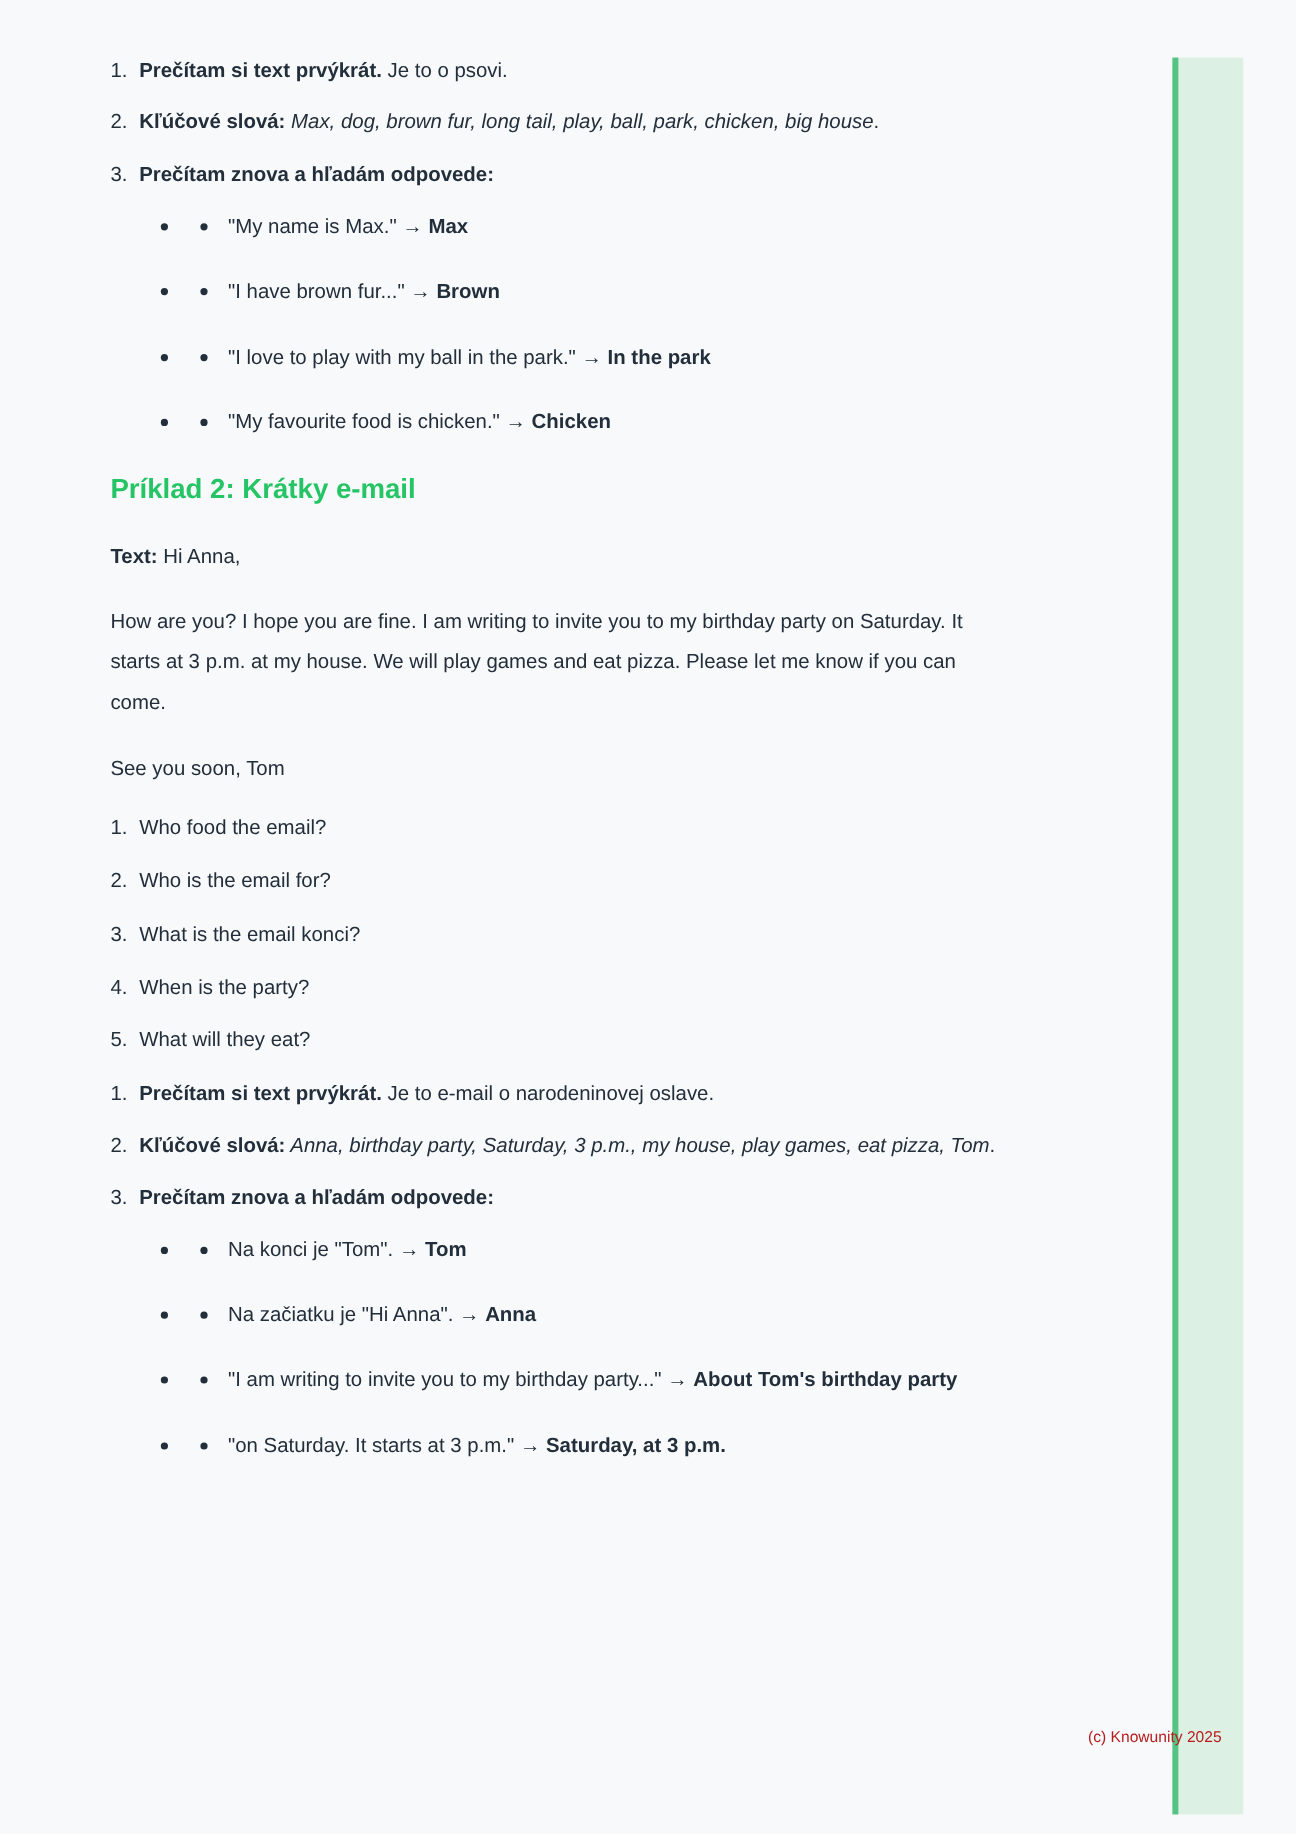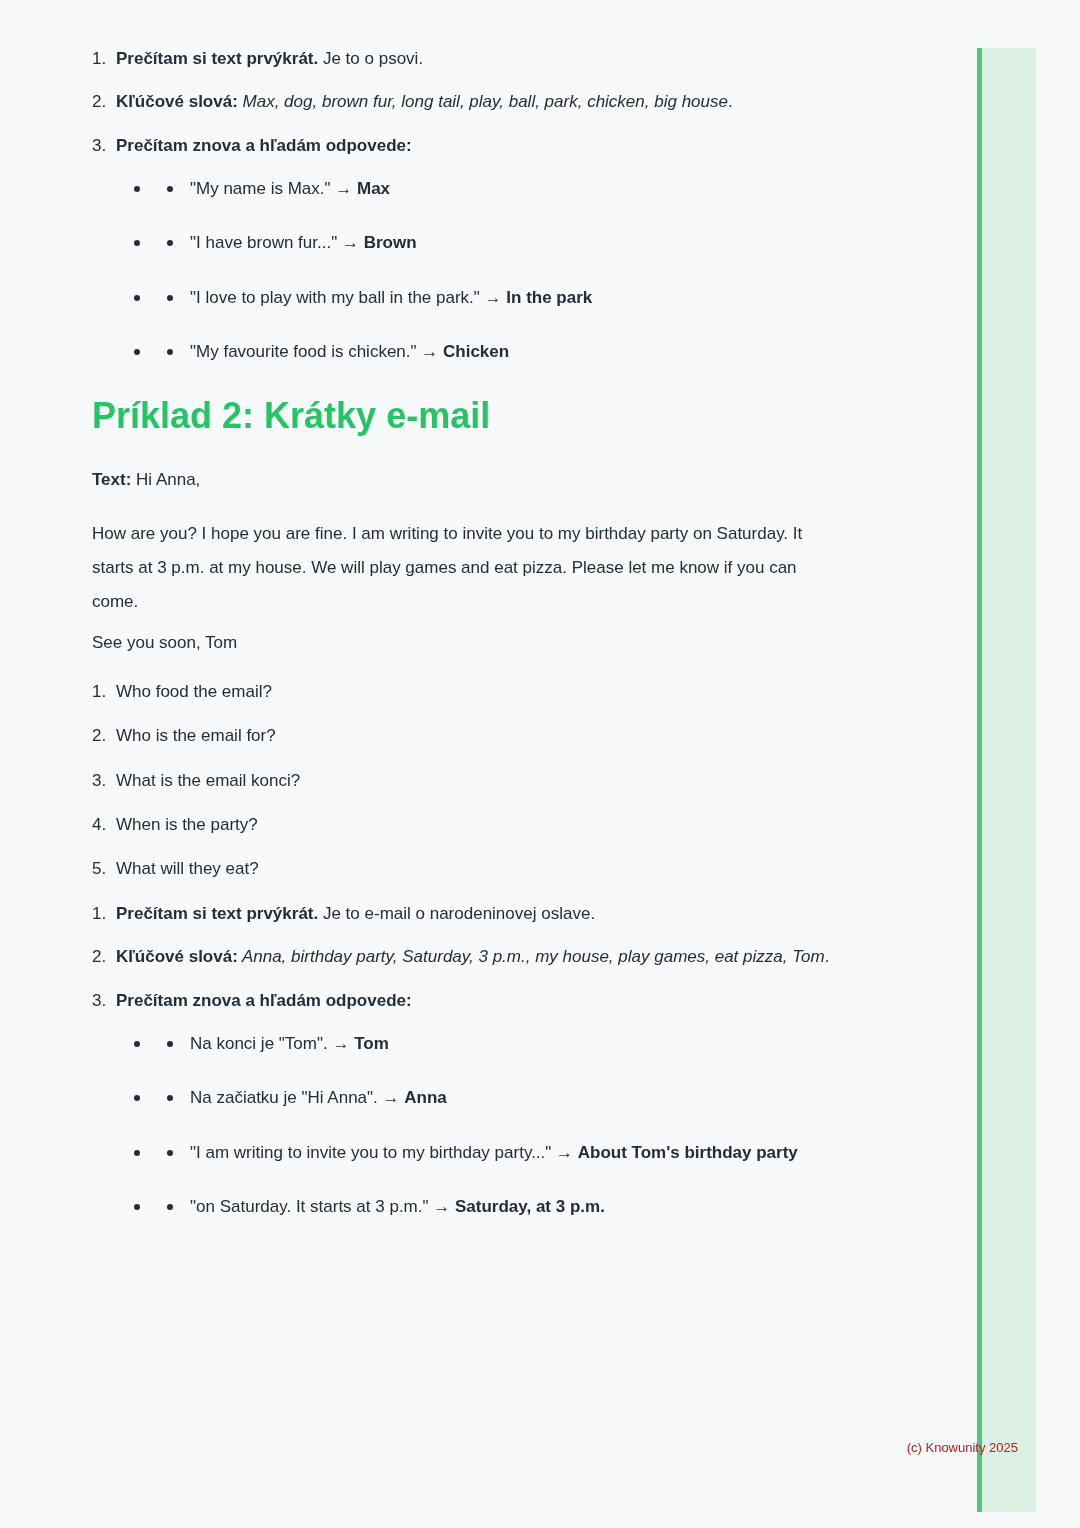--- a/index.html
+++ b/index.html
@@ -48,28 +48,28 @@
   .brow { display:flex; padding-left:42px; margin-bottom:28px; }
   .dot {
     width:6px; height:6px; border-radius:50%;
     background:#232e3b; flex-shrink:0; margin-top:10px;
   }
   .d2 { margin-left:27px; }
   .btext { margin-left:17px; flex:1; }
 
   h2.example-heading {
     color:#25c465;
-    font-size:36px;
+    font-size:23px;
     line-height:1.25;
     font-weight:700;
     margin:18px 0 29px 0;
   }
 
   .line { margin-bottom:23px; }
-  .para { line-height:2.0; margin-bottom:11px; }
+  .para { line-height:2.0; margin-bottom:25px; }
   .label { font-weight:700; margin:30px 0 30px 0; }
   .qlist { margin-bottom:0; }
 
   .watermark {
     position:absolute;
     top:1438px;
     right:62px;
     font-size:13px;
     color:#b91c1c;
     z-index:3;

